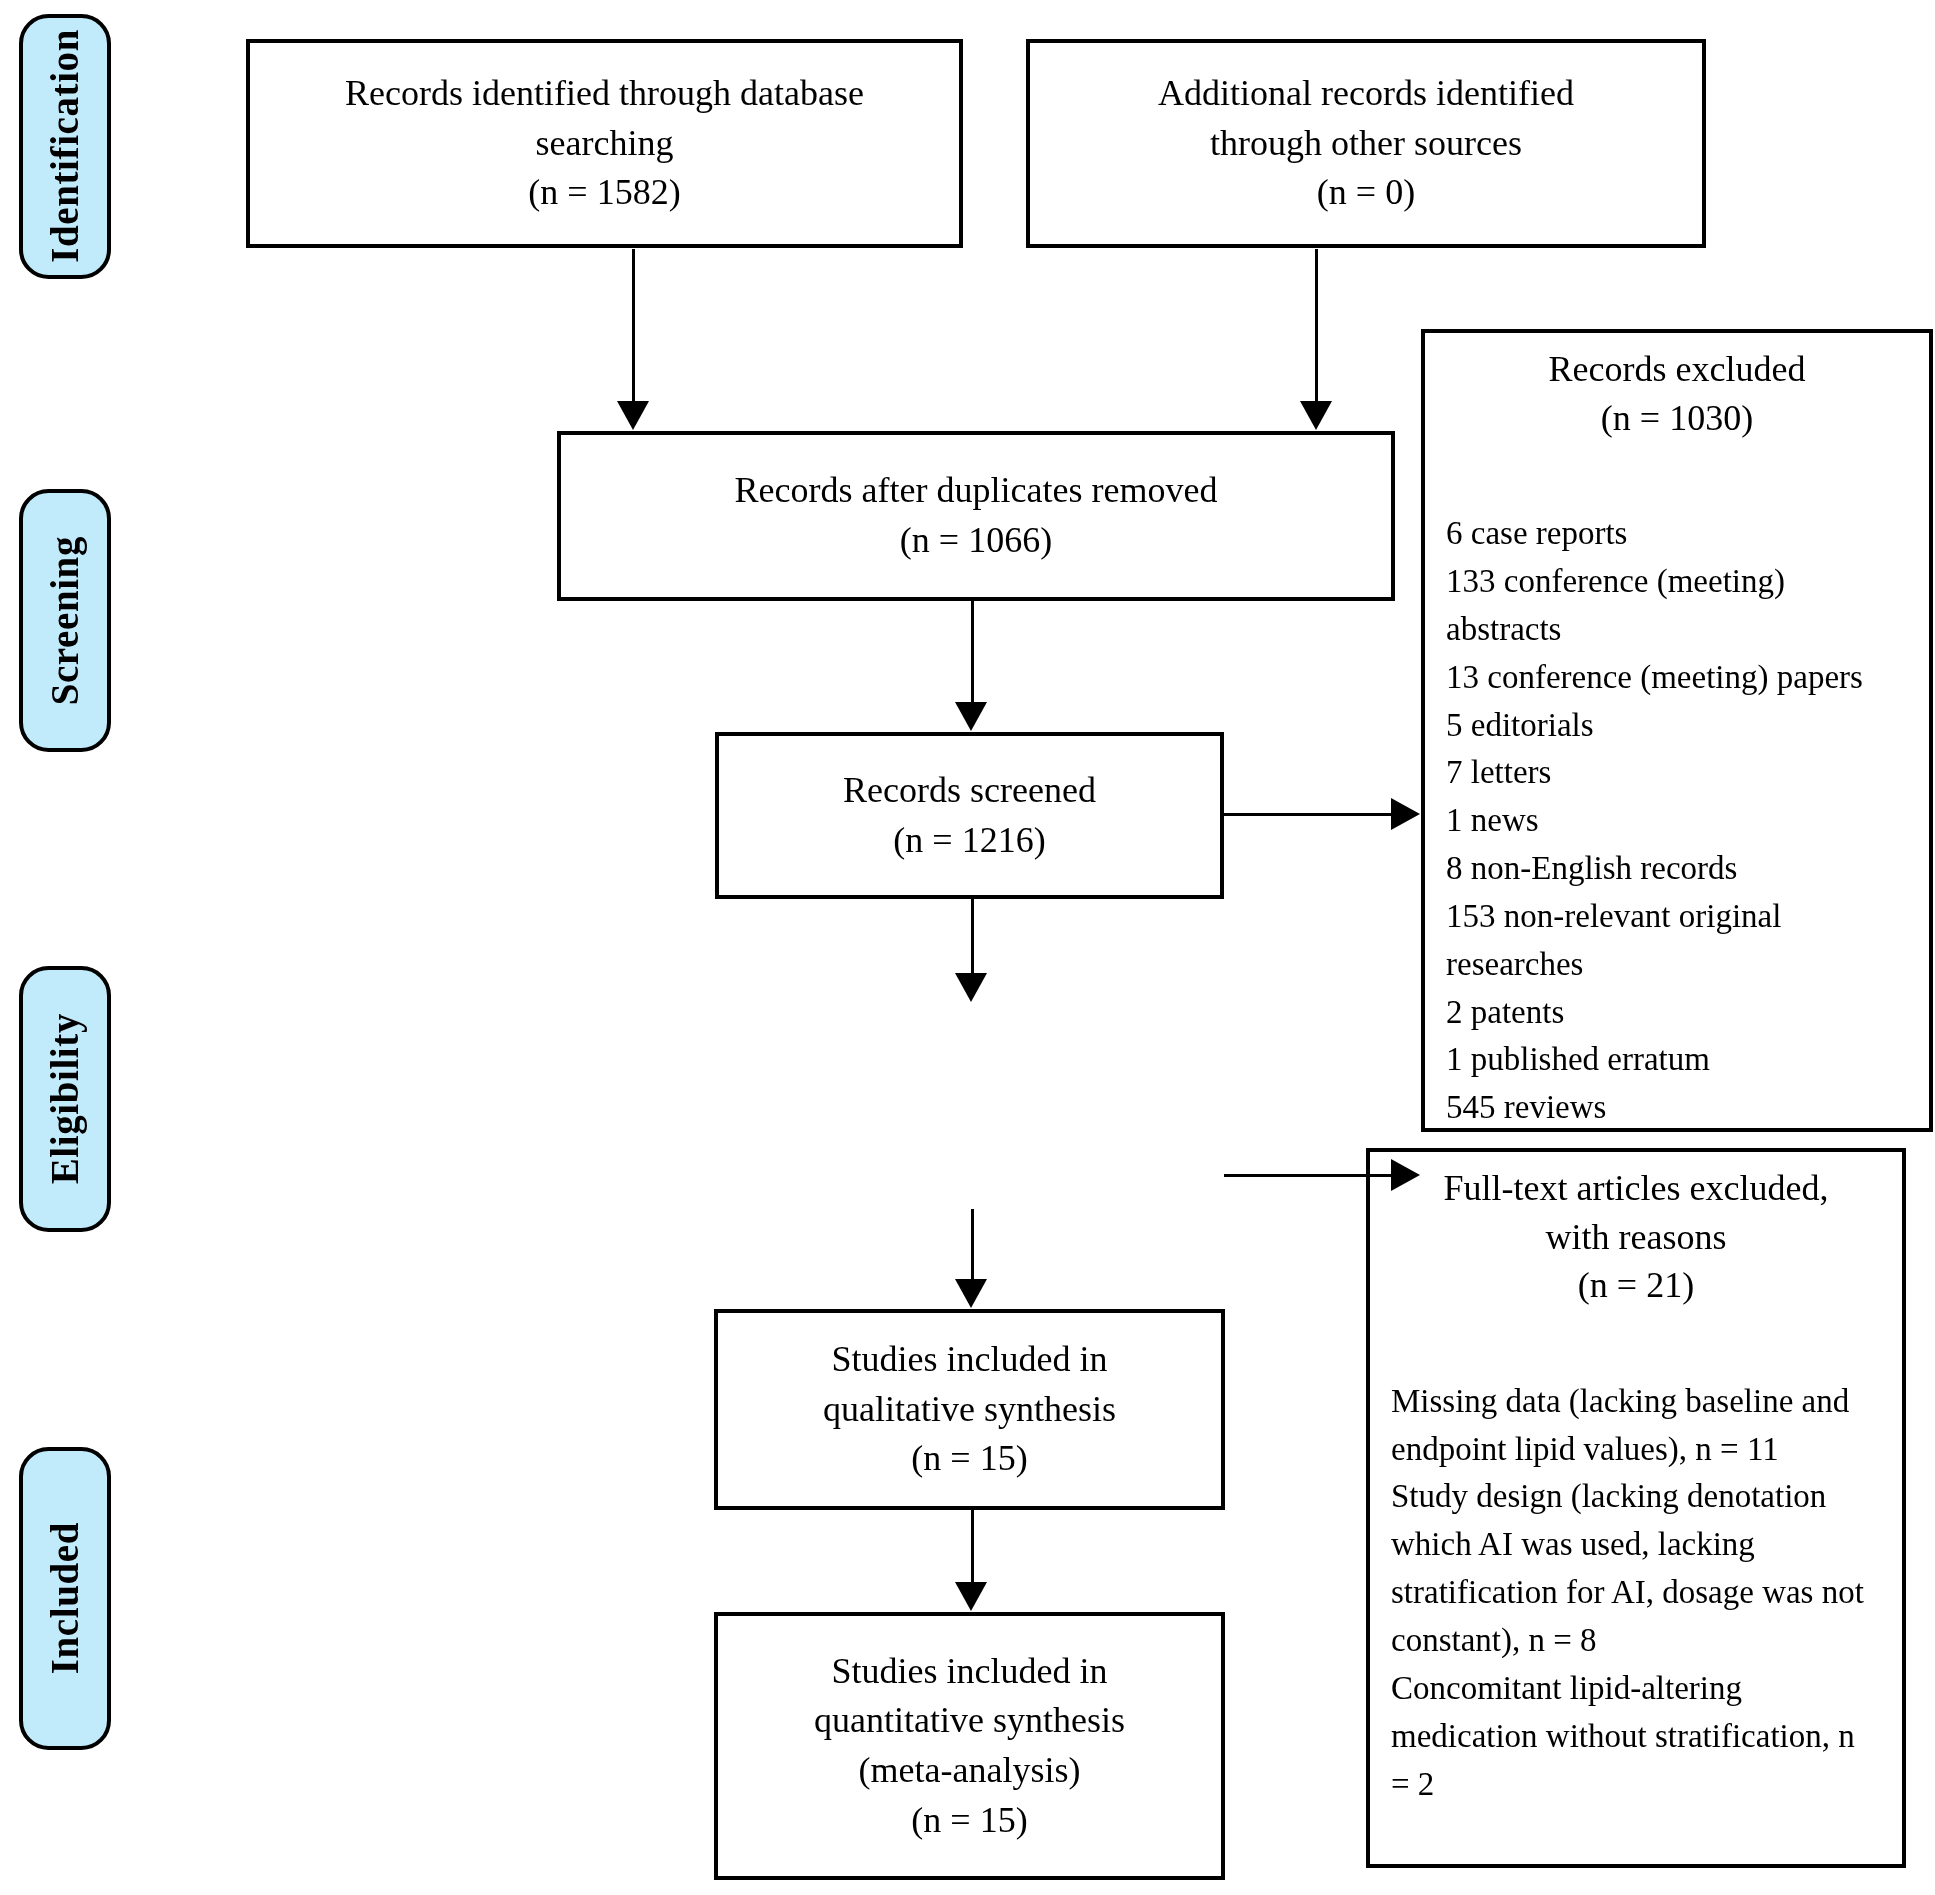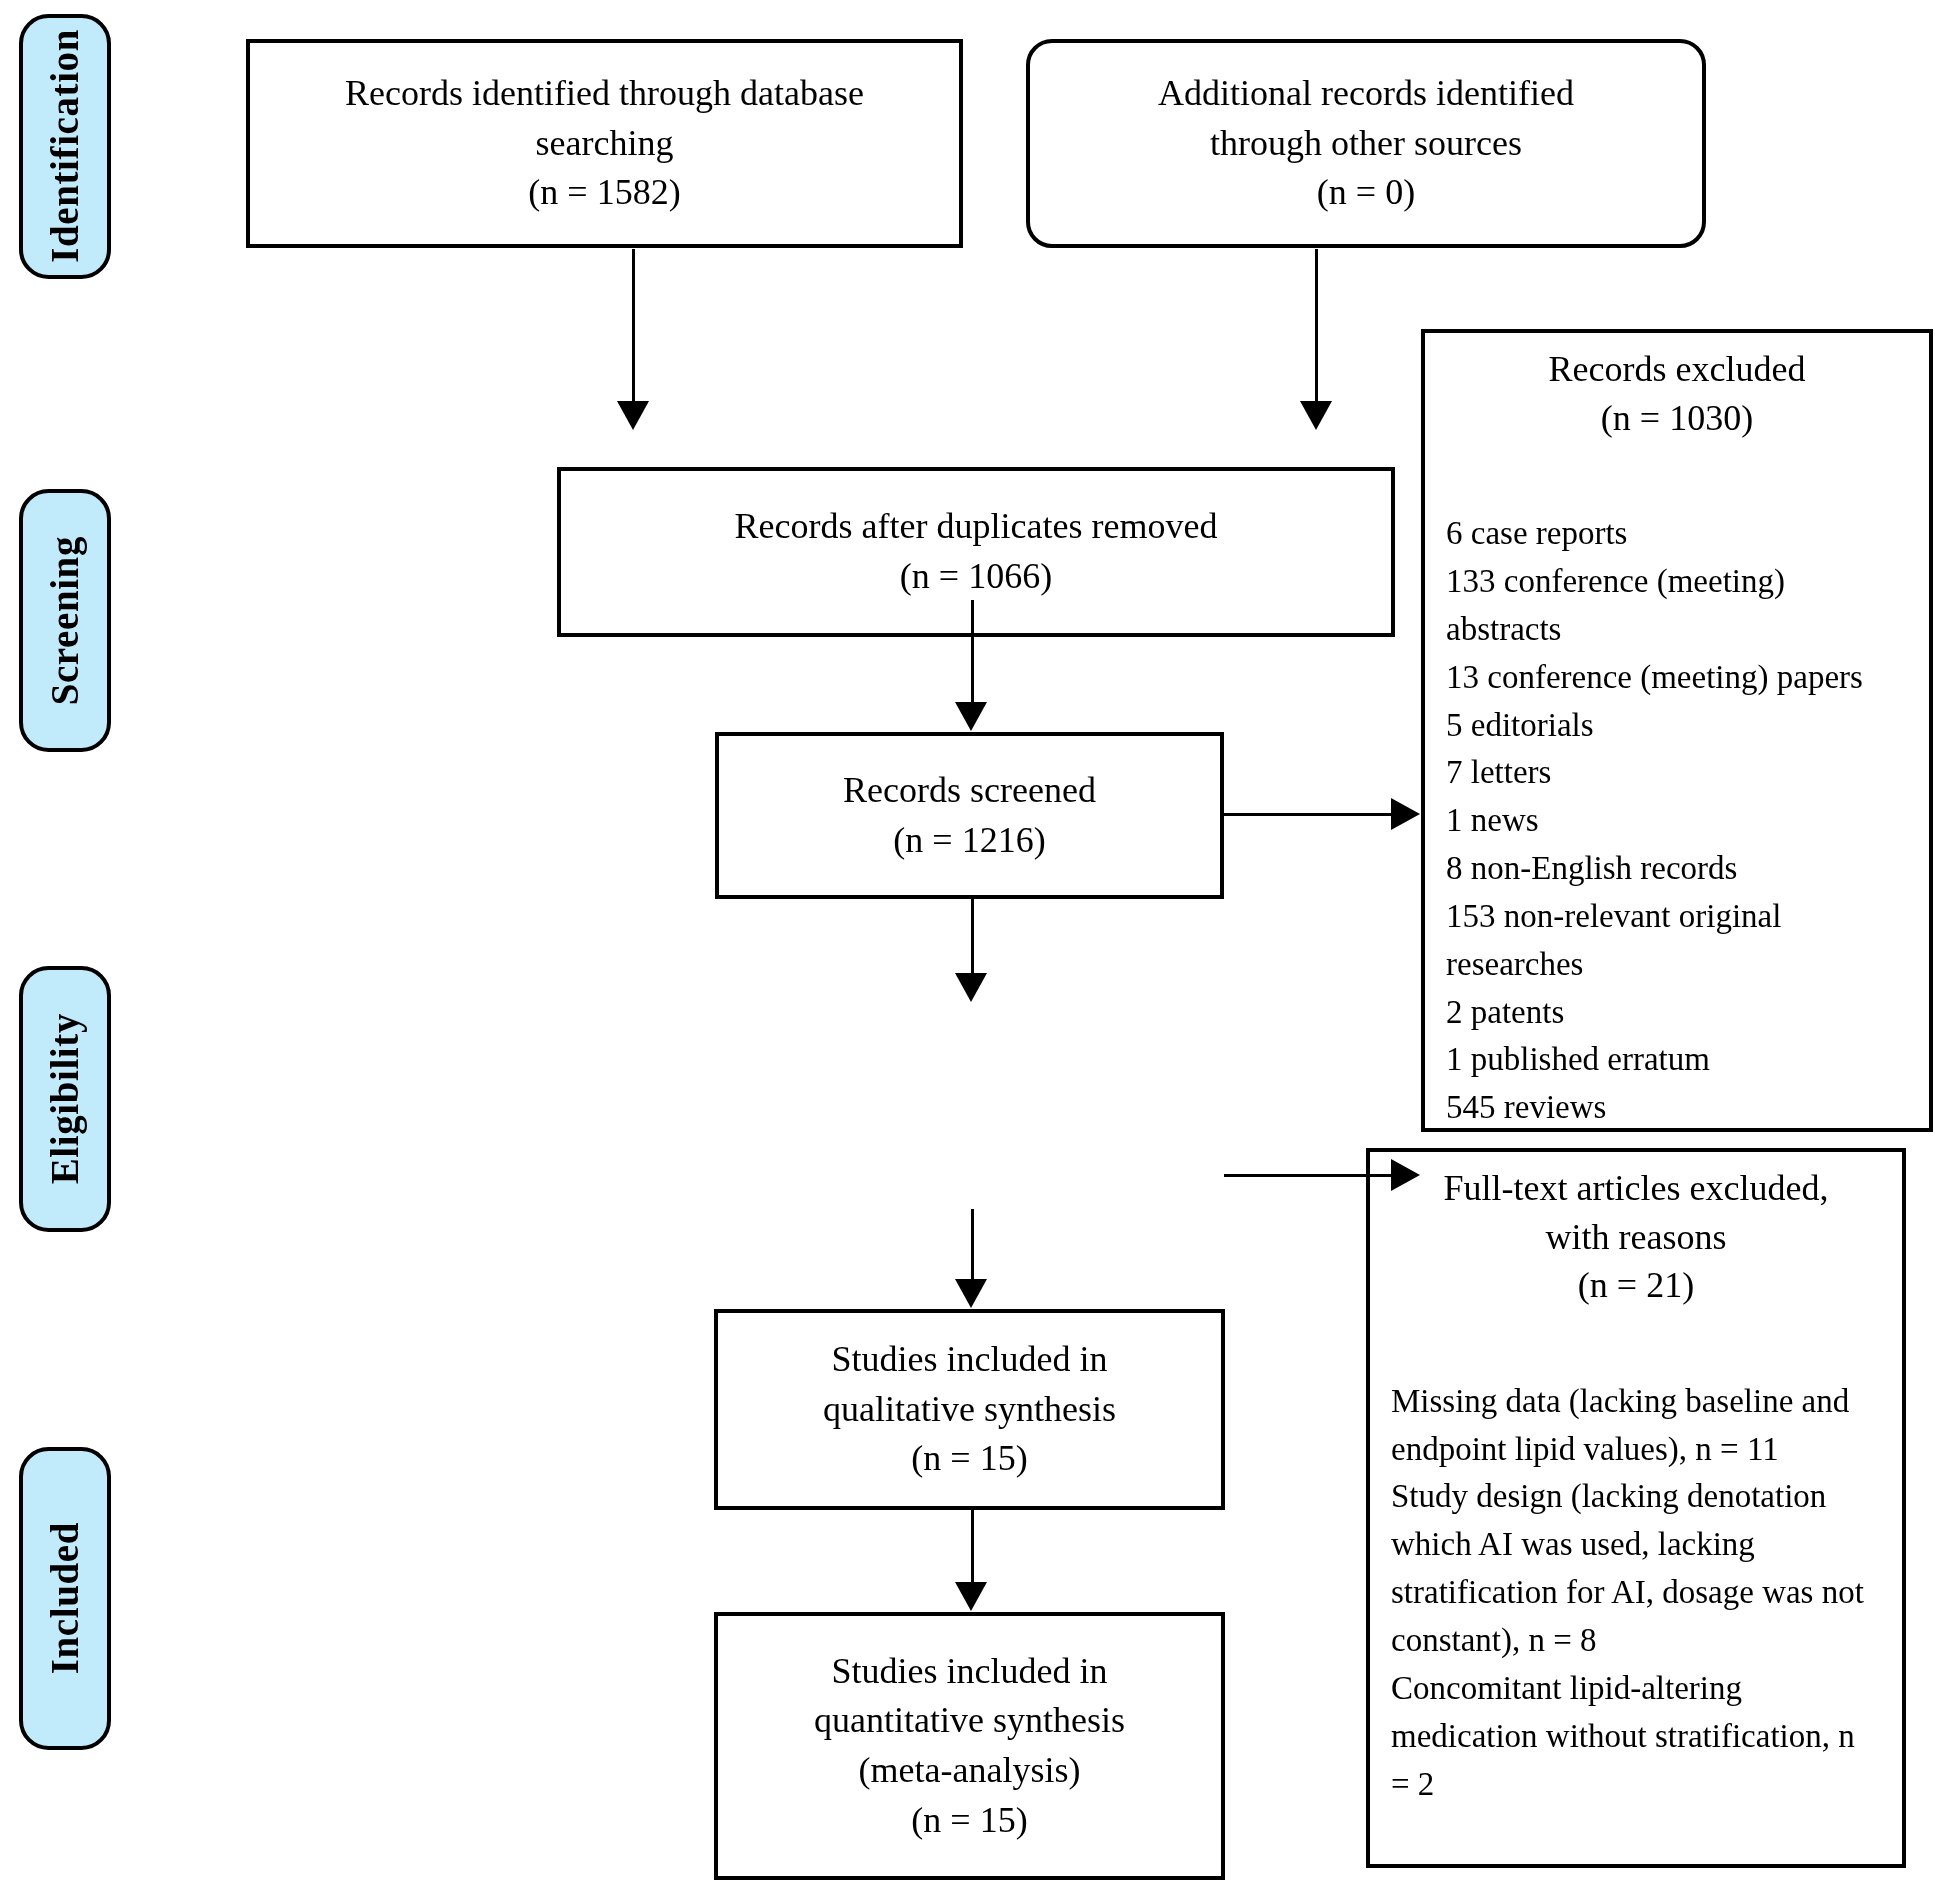--- a/index.html
+++ b/index.html
@@ -84,27 +84,27 @@
   <div class="stage" style="top:1447px;height:303px;">
     <span class="label">Included</span>
   </div>
 
   <div class="fbox" style="left:246px;top:39px;width:717px;height:209px;">
     <span class="pre">Records identified through database
 searching
 (n = 1582)</span>
   </div>
 
-  <div class="fbox" style="left:1026px;top:39px;width:680px;height:209px;border-radius:26px;">
+  <div class="fbox" style="left:1026px;top:39px;width:680px;height:209px;">
     <span class="pre">Additional records identified
 through other sources
 (n = 0)</span>
   </div>
 
-  <div class="fbox" style="left:557px;top:431px;width:838px;height:170px;margin-top:36px;">
+  <div class="fbox" style="left:557px;top:431px;width:838px;height:170px;">
     <span class="pre">Records after duplicates removed
 (n = 1066)</span>
   </div>
 
   <div class="fbox" style="left:715px;top:732px;width:509px;height:167px;">
     <span class="pre">Records screened
 (n = 1216)</span>
   </div>
 
 

